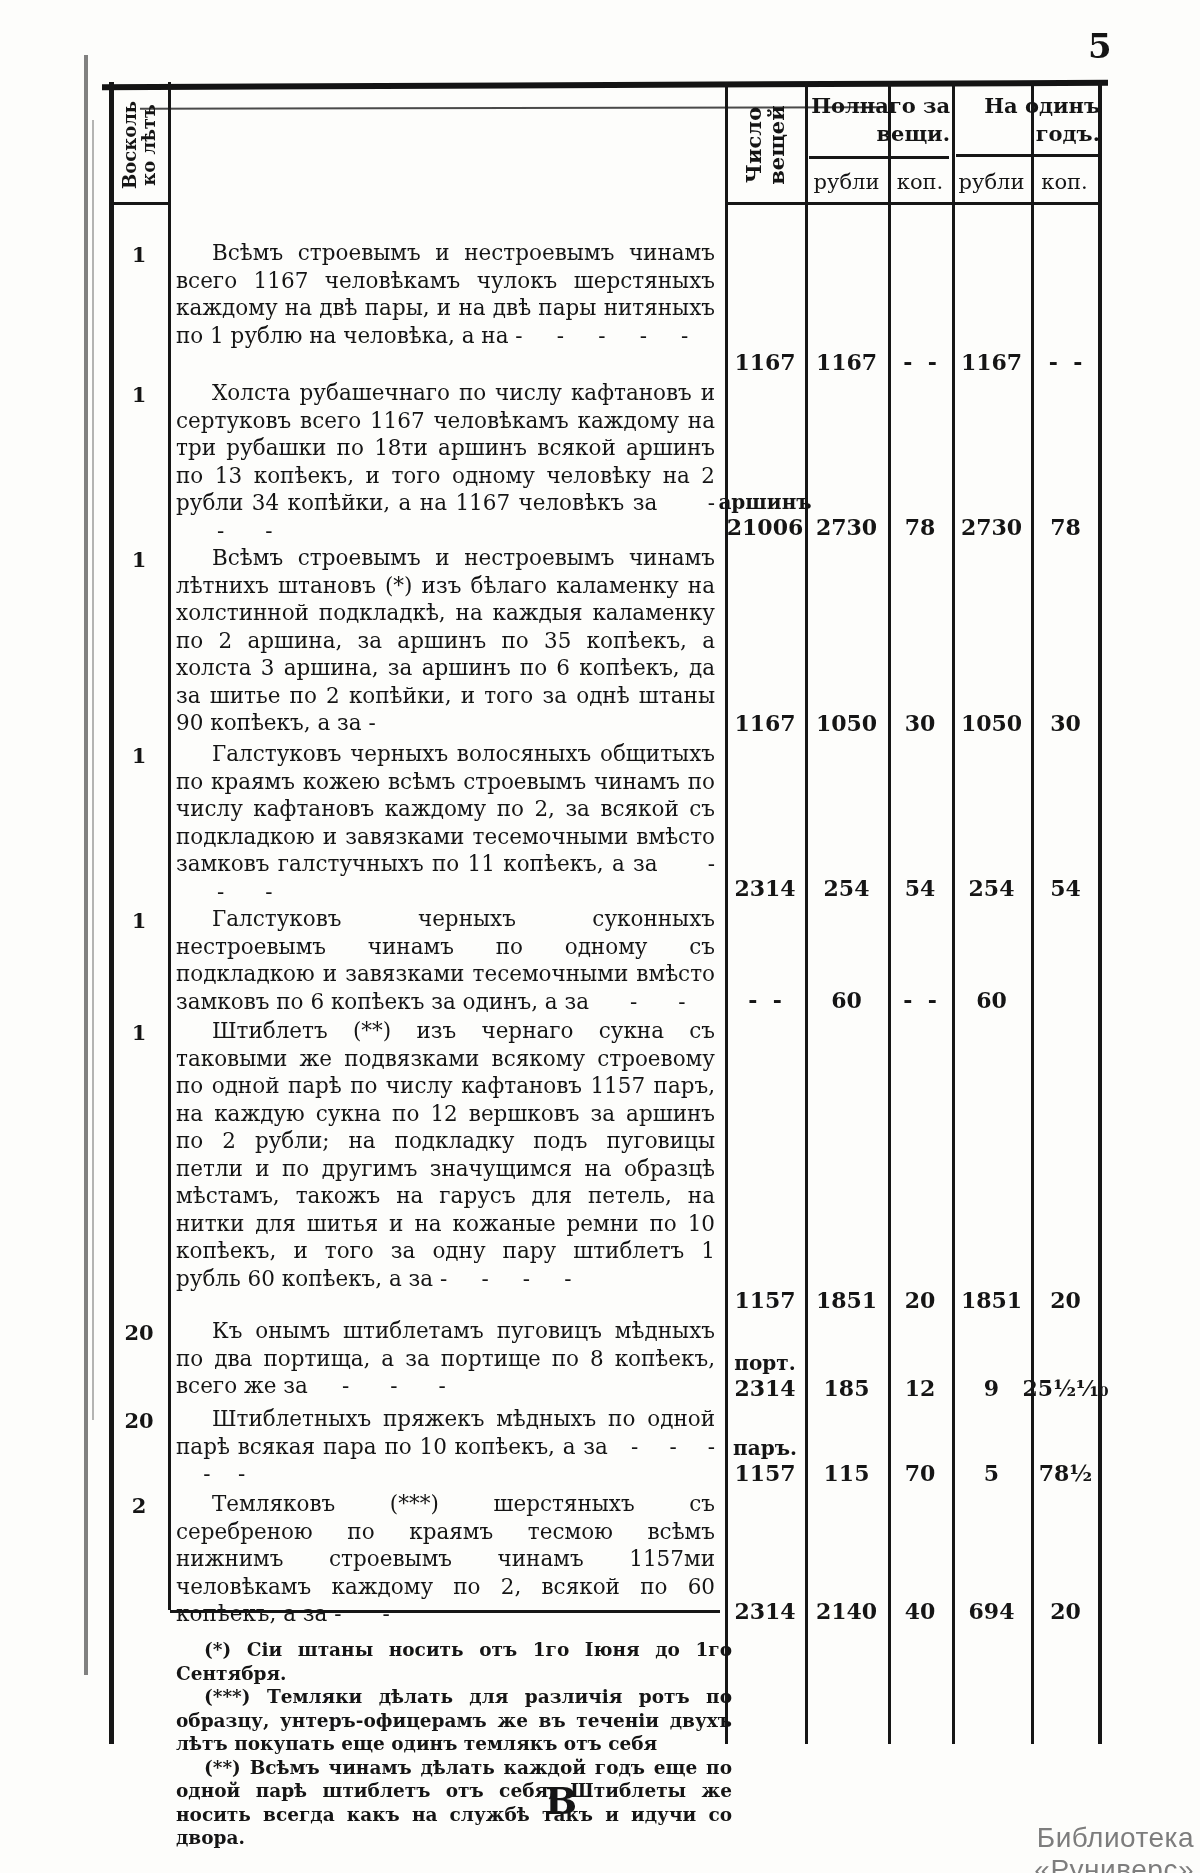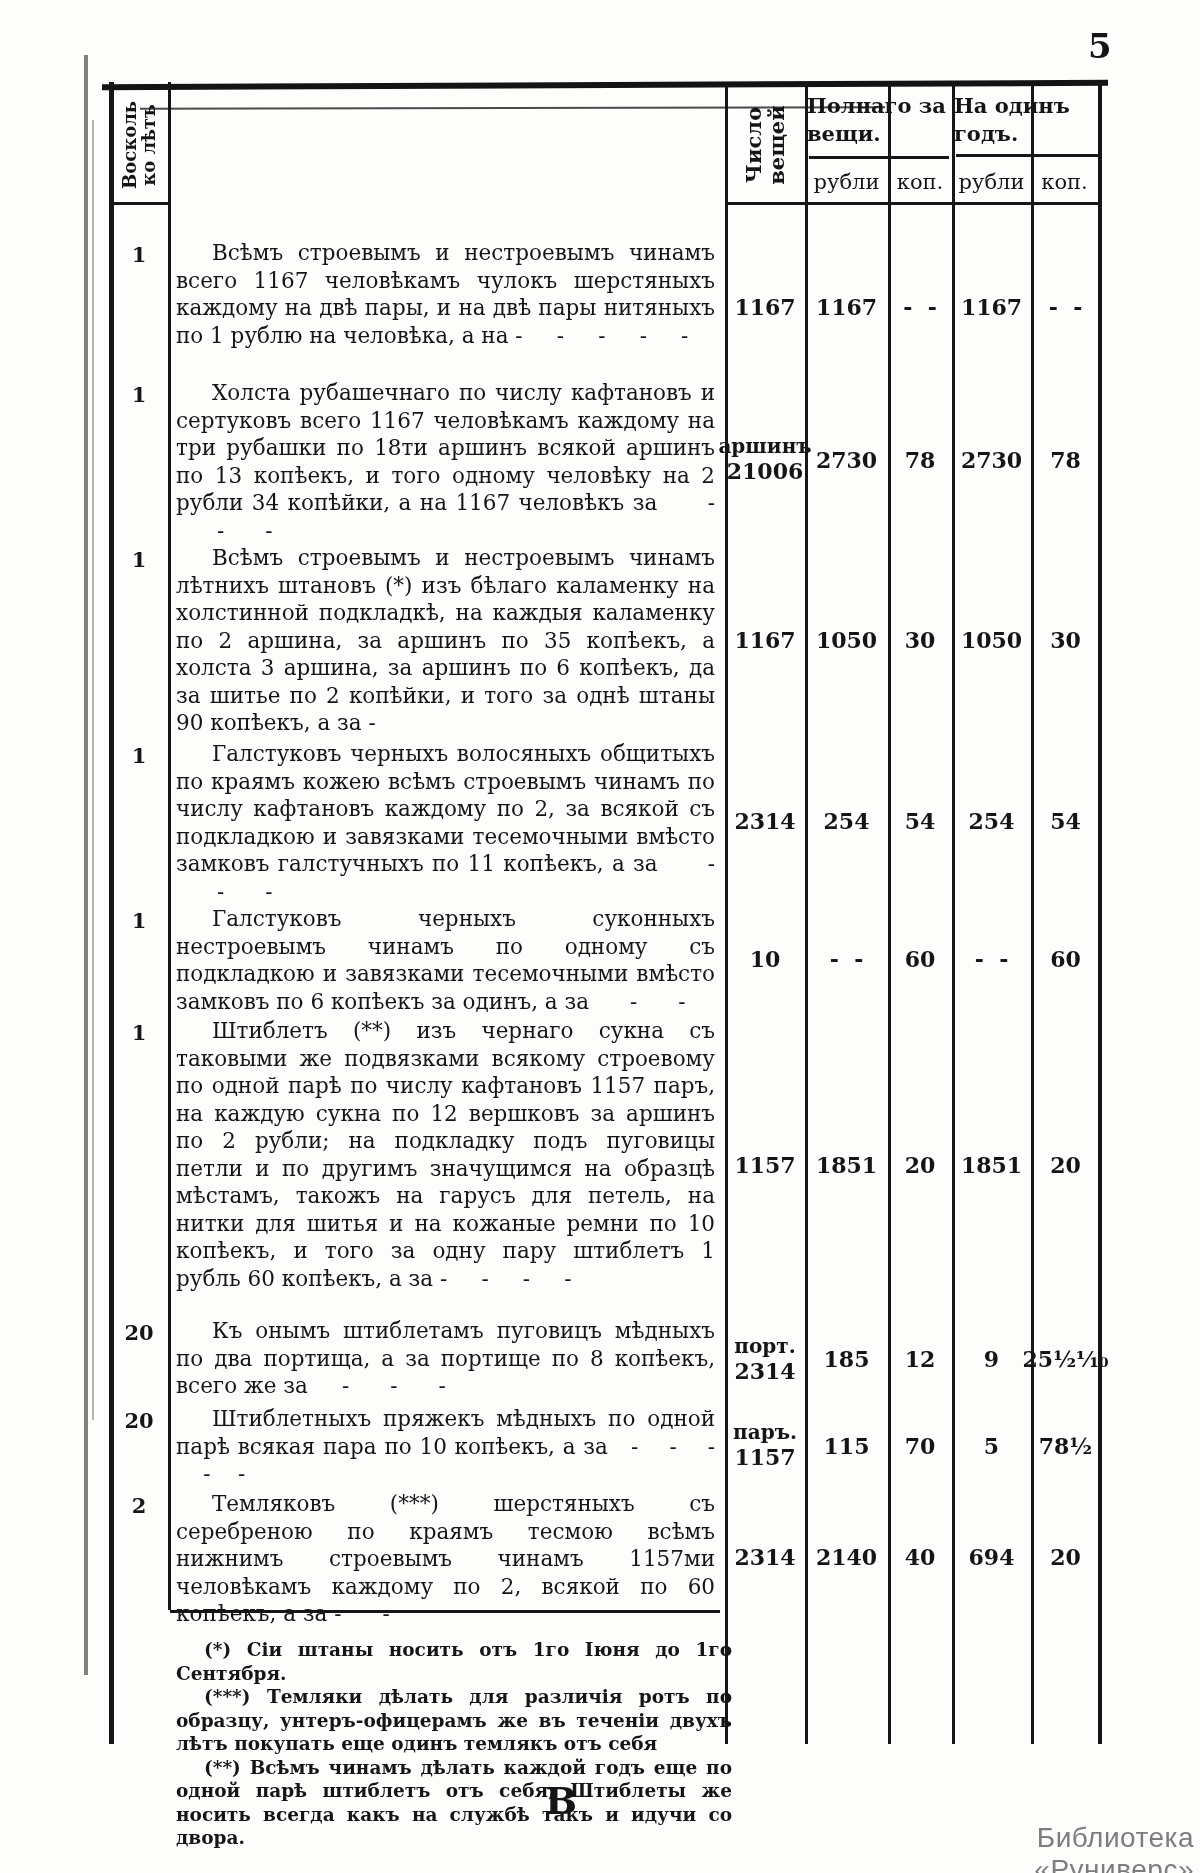--- a/index.html
+++ b/index.html
@@ -35,41 +35,41 @@
   .hb-nums{left:615px;top:120px;width:374px;}
   .fn-rule{position:absolute;left:60px;top:1528px;width:550px;height:3px;background:#161616;}
   
   .rot-box{position:absolute;overflow:visible;}
   .years-box{left:0;top:8px;width:58px;height:110px;}
   .count-box{left:615px;top:8px;width:80px;height:110px;}
   .rot{position:absolute;left:50%;top:50%;transform:translate(-50%,-50%) rotate(-90deg);
     text-align:center;font-weight:bold;white-space:nowrap;}
   .rot-years{font-size:18px;line-height:19px;}
   .rot-count{font-size:21px;line-height:23px;}
-  .group{position:absolute;top:10px;text-align:left;font-size:21px;line-height:28px;font-weight:bold;}
+  .group{position:absolute;top:10px;text-align:right;font-size:21px;line-height:28px;font-weight:bold;}
   .group-full{left:697px;width:143px;}
   .group-year{left:844px;width:146px;}
   .sub{position:absolute;top:82px;height:36px;display:flex;align-items:center;justify-content:center;
     font-size:21px;font-weight:normal;}
   .sub-r1{left:695px;width:83px;}
   .sub-k1{left:778px;width:64px;}
   .sub-r2{left:842px;width:79px;}
   .sub-k2{left:921px;width:67px;}
   
   .rows{position:absolute;left:0;top:123px;width:990px;padding-top:34px;}
   .row{display:grid;grid-template-columns:58px 557px 80px 83px 64px 79px 69px;}
   .row:nth-child(1){min-height:140px;} .row:nth-child(2){min-height:158px;}
   .row:nth-child(3){min-height:196px;} .row:nth-child(4){min-height:165px;}
   .row:nth-child(5){min-height:112px;} .row:nth-child(6){min-height:300px;}
   .row:nth-child(7){min-height:88px;}  .row:nth-child(8){min-height:85px;}
   .row:nth-child(9){min-height:95px;}
   .cell-years{text-align:center;font-size:21px;font-weight:bold;padding-top:3px;}
   .cell-text{font-size:21.5px;line-height:27.5px;font-weight:normal;text-align:justify;
     text-indent:36px;padding:0 10px 0 8px;}
-  .cell-num{display:flex;flex-direction:column;justify-content:center;align-items:center;
+  .cell-num{display:flex;flex-direction:column;justify-content:flex-end;align-items:center;
     font-size:22px;font-weight:bold;padding-bottom:3px;}
   .unit{font-size:20px;line-height:23px;}
   .unit:empty{display:none;}
   .val{line-height:27px;white-space:nowrap;}
   
   .footnotes{position:absolute;left:66px;top:1556px;width:556px;}
   .footnote{font-size:18.5px;line-height:23.5px;font-weight:bold;text-align:justify;
     text-indent:28px;margin:0;}
 </style>
 </head>
@@ -201,24 +201,20 @@
     </div>
     <div class="cell-num">
       <div class="val">54</div>
     </div>
   </div>
 
   <div class="row">
     <div class="cell-years">1</div>
     <div class="cell-text">Галстуковъ черныхъ суконныхъ нестроевымъ чинамъ по одному съ подкладкою и завязками тесемочными вмѣсто замковъ по 6 копѣекъ за одинъ, а за&nbsp;&nbsp;&nbsp;&nbsp;&nbsp;&nbsp;-&nbsp;&nbsp;&nbsp;&nbsp;&nbsp;&nbsp;-</div>
     <div class="cell-num">
-
-      <div class="val">10</div>
-    </div>
-    <div class="cell-num">
       <div class="val">-&nbsp;&nbsp;-</div>
     </div>
     <div class="cell-num">
       <div class="val">60</div>
     </div>
     <div class="cell-num">
       <div class="val">-&nbsp;&nbsp;-</div>
     </div>
     <div class="cell-num">
       <div class="val">60</div>

